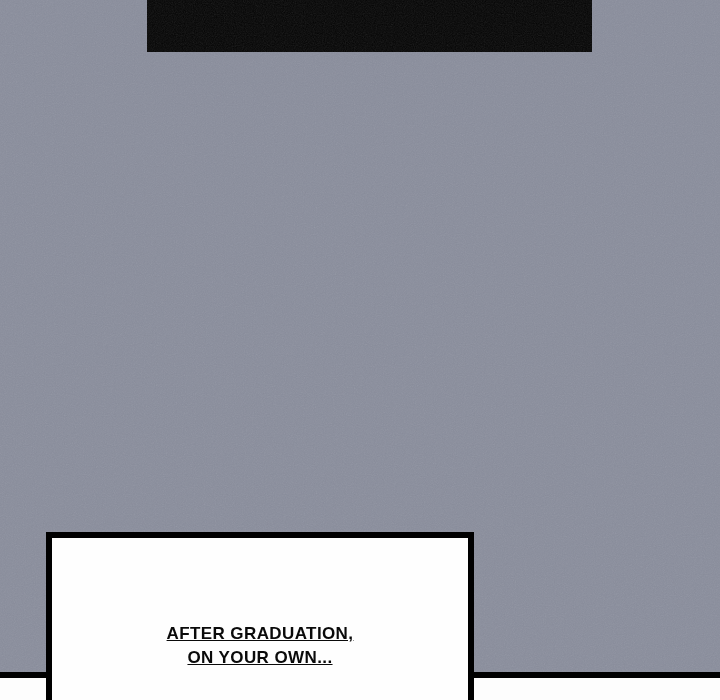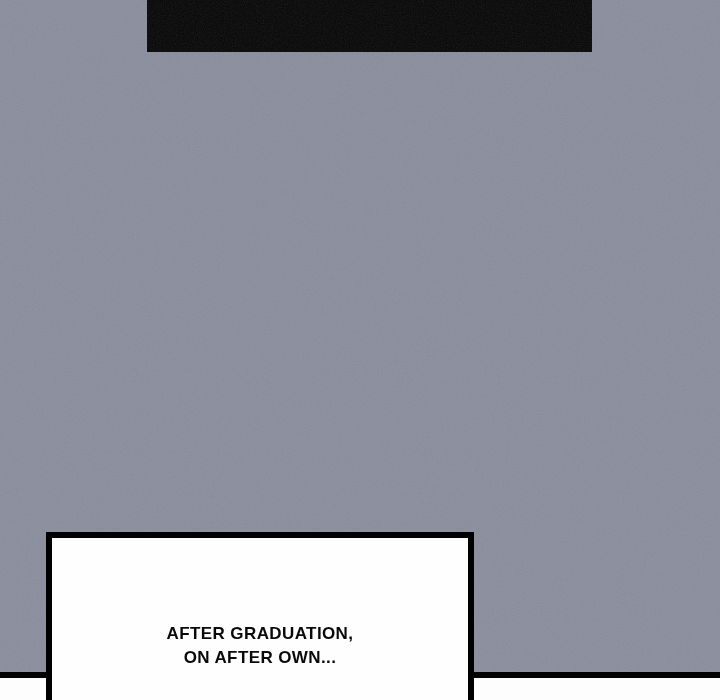--- a/index.html
+++ b/index.html
@@ -72,20 +72,21 @@
     text-align: center;
     font-weight: bold;
     font-size: 17px;
     line-height: 23.5px;
     letter-spacing: 0.4px;
     color: #0a0a0a;
   }
   .dialogue .line {
     display: block;
     white-space: nowrap;
+    text-decoration: underline;
   }
 </style>
 </head>
 <body>
 
 <div class="stage">
 
   <div class="panel">
     <div class="black-bar"></div>
     <svg class="grain" xmlns="http://www.w3.org/2000/svg" width="720" height="672" preserveAspectRatio="none">
@@ -95,17 +96,17 @@
       </filter>
       <rect width="720" height="672" filter="url(#grainF)" opacity="0.14"></rect>
     </svg>
   </div>
 
   <div class="gutter"></div>
 
   <div class="bubble">
     <div class="dialogue">
       <span class="line">AFTER GRADUATION,</span>
-      <span class="line">ON AFTER OWN...</span>
+      <span class="line">ON YOUR OWN...</span>
     </div>
   </div>
 
 </div>
 
 </body></html>

